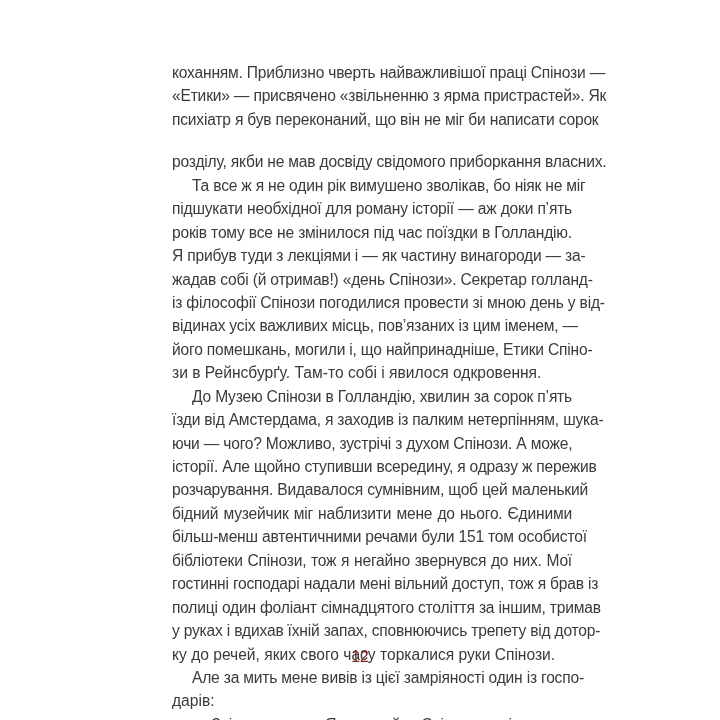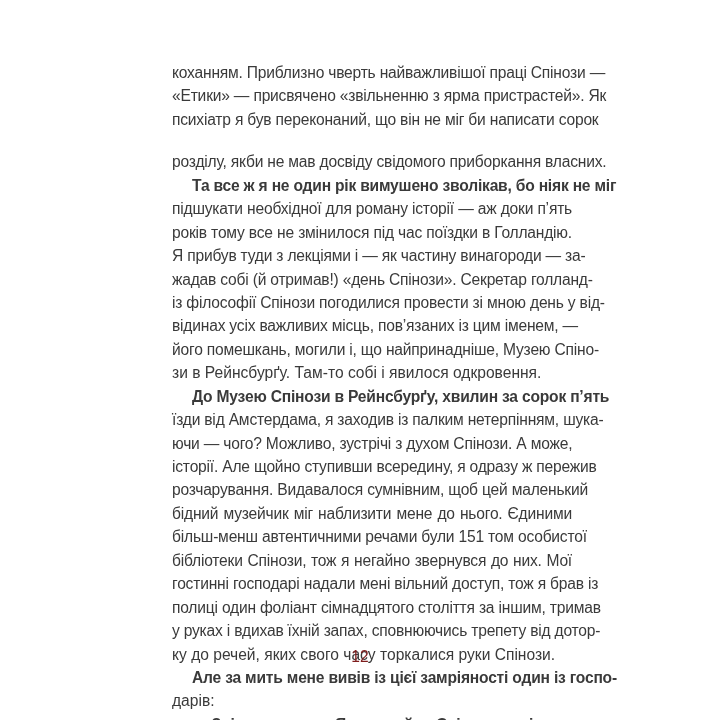--- a/index.html
+++ b/index.html
@@ -34,21 +34,20 @@
       white-space: nowrap;
       text-align: justify;
       text-align-last: justify;
       height: 23.45px;
     }
     .line.last {
       text-align-last: left;
     }
     .line.indent {
       padding-left: 20px;
-      font-weight: bold;
     }
     .page-number {
       position: absolute;
       left: 0;
       width: 720px;
       top: 648px;
       text-align: center;
       font-family: "Liberation Sans", sans-serif;
       font-size: 15.6px;
       color: #7f1d1d;
@@ -63,23 +62,23 @@
       <span class="line" style="display: block; letter-spacing: -0.2px;">«Етики» — присвячено «звільненню з ярма пристрастей». Як</span>
       <span class="line" style="display: block; letter-spacing: -0.2px;">психіатр я був переконаний, що він не міг би написати сорок</span>
       <span class="line" style="display: block; letter-spacing: -0.2px; margin-top: 19px;">розділу, якби не мав досвіду свідомого приборкання власних.</span>
       <span class="line indent" style="display: block; letter-spacing: -0.2px;">Та все ж я не один рік вимушено зволікав, бо ніяк не міг</span>
       <span class="line" style="display: block; letter-spacing: -0.2px;">підшукати необхідної для роману історії — аж доки п’ять</span>
       <span class="line" style="display: block; letter-spacing: -0.2px;">років тому все не змінилося під час поїздки в Голландію.</span>
       <span class="line" style="display: block; letter-spacing: -0.2px;">Я прибув туди з лекціями і — як частину винагороди — за-</span>
       <span class="line" style="display: block; letter-spacing: -0.2px;">жадав собі (й отримав!) «день Спінози». Секретар голланд-</span>
       <span class="line" style="display: block; letter-spacing: -0.2px;">із філософії Спінози погодилися провести зі мною день у від-</span>
       <span class="line" style="display: block; letter-spacing: -0.2px;">відинах усіх важливих місць, пов’язаних із цим іменем, —</span>
-      <span class="line" style="display: block; letter-spacing: -0.2px;">його помешкань, могили і, що найпринадніше, Музею Спіно-</span>
+      <span class="line" style="display: block; letter-spacing: -0.2px;">його помешкань, могили і, що найпринадніше, Етики Спіно-</span>
       <span class="line last" style="display: block;">зи в Рейнсбурґу. Там-то собі і явилося одкровення.</span>
-      <span class="line indent" style="display: block; letter-spacing: -0.2px;">До Музею Спінози в Рейнсбурґу, хвилин за сорок п’ять</span>
+      <span class="line indent" style="display: block; letter-spacing: -0.2px;">До Музею Спінози в Голландію, хвилин за сорок п’ять</span>
       <span class="line" style="display: block; letter-spacing: -0.2px;">їзди від Амстердама, я заходив із палким нетерпінням, шука-</span>
       <span class="line" style="display: block; letter-spacing: -0.2px;">ючи — чого? Можливо, зустрічі з духом Спінози. А може,</span>
       <span class="line" style="display: block; letter-spacing: -0.2px;">історії. Але щойно ступивши всередину, я одразу ж пережив</span>
       <span class="line" style="display: block; letter-spacing: -0.2px;">розчарування. Видавалося сумнівним, щоб цей маленький</span>
       <span class="line" style="display: block; letter-spacing: -0.2px;">бідний музейчик міг наблизити мене до нього. Єдиними</span>
       <span class="line" style="display: block; letter-spacing: -0.2px;">більш-менш автентичними речами були 151 том особистої</span>
       <span class="line" style="display: block; letter-spacing: -0.2px;">бібліотеки Спінози, тож я негайно звернувся до них. Мої</span>
       <span class="line" style="display: block; letter-spacing: -0.2px;">гостинні господарі надали мені вільний доступ, тож я брав із</span>
       <span class="line" style="display: block; letter-spacing: -0.2px;">полиці один фоліант сімнадцятого століття за іншим, тримав</span>
       <span class="line" style="display: block; letter-spacing: -0.2px;">у руках і вдихав їхній запах, сповнюючись трепету від дотор-</span>

